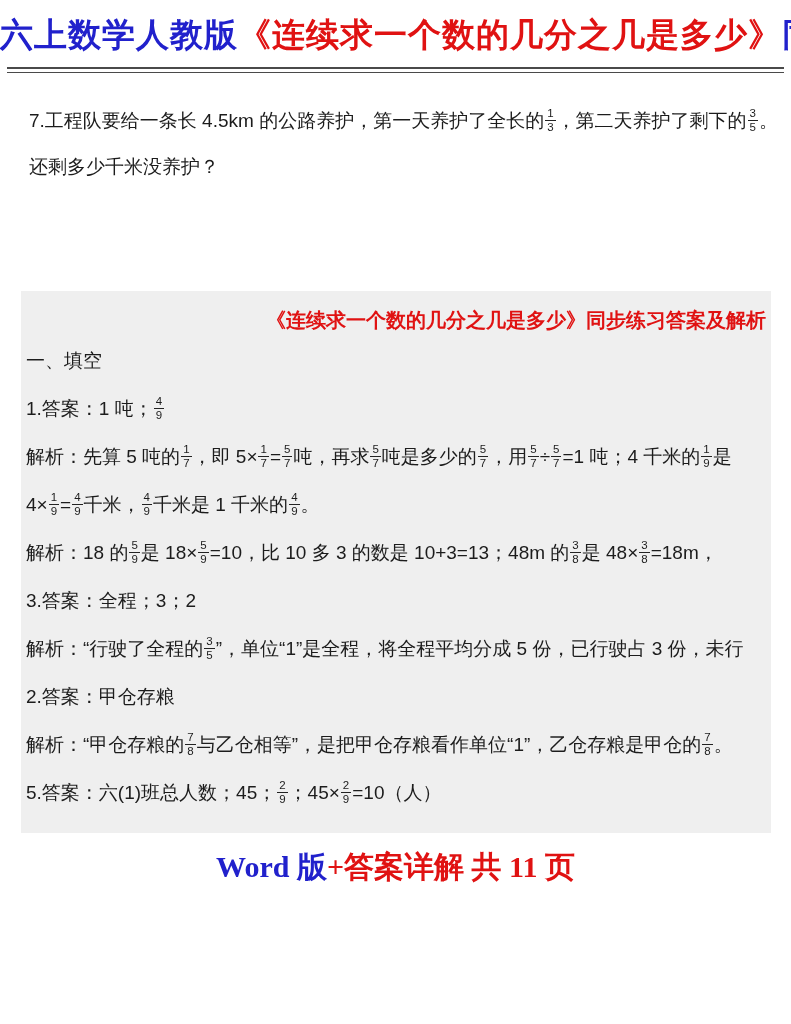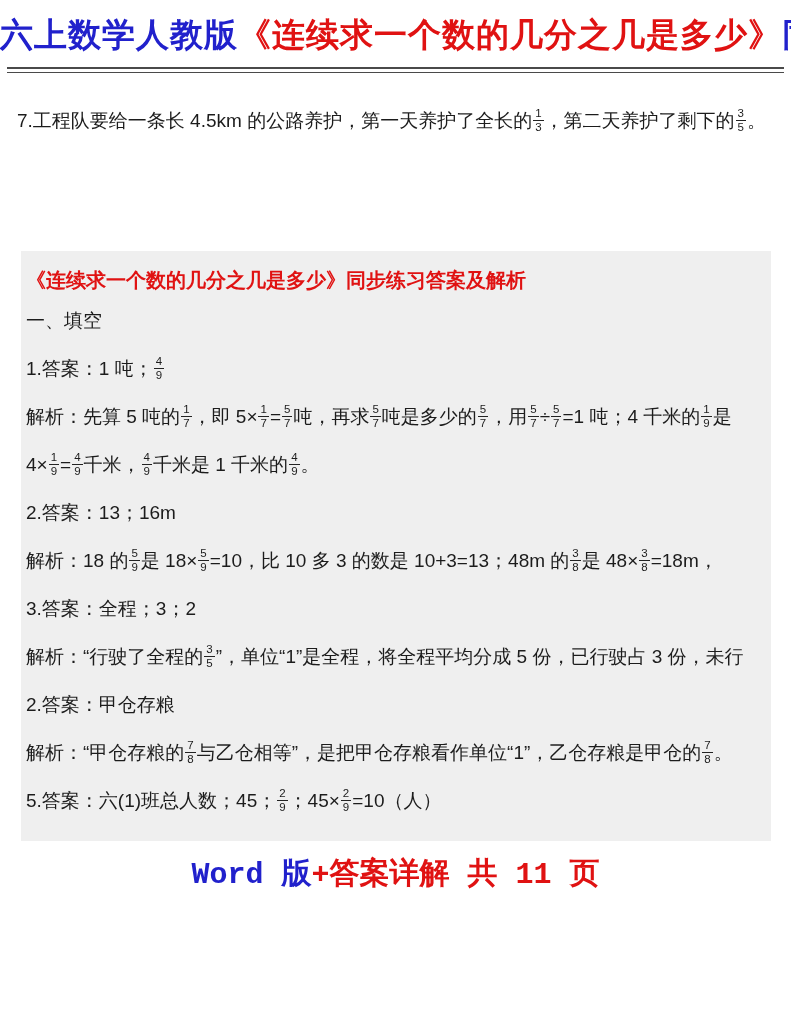--- a/index.html
+++ b/index.html
@@ -19,71 +19,72 @@
   [data-color="blue"]{color:var(--blue,#2222cc);}
   [data-color="red"]{color:var(--red,#e01212);}
 
   .divider{
     margin:9px 7px 0 7px;height:3px;
     border-top:2px solid #4a4a4a;border-bottom:1px solid #4a4a4a;
   }
 
   
   .question{margin:0 16px 0 17px;font-size:19px;}
-  .q-line{margin:0;white-space:nowrap;}
+  .q-line{margin:12px;white-space:nowrap;}
   .q1{margin-top:28px;line-height:40px;}
   .q2{margin-top:8px;line-height:28px;}
 
   
   .answers-box{
     margin:110px 20px 0 21px;width:750px;box-sizing:border-box;
     background:var(--box_bg,#efefef);
     padding:12px 5px 16px 5px;
     font-size:19px;
     overflow:hidden;
   }
   .answers-heading{
-    text-align:left;font-size:20px;font-weight:600;
+    text-align:right;font-size:20px;font-weight:600;
     line-height:34px;white-space:nowrap;
   }
   .a-line{line-height:48px;height:48px;white-space:nowrap;}
 
   
   .frac{
     display:inline-flex;flex-direction:column;vertical-align:middle;
     text-align:center;font-size:11.5px;line-height:1.15;margin:0 1px;
     position:relative;top:-1px;
   }
   .frac .num{border-bottom:1px solid #222;padding:0 2px;}
   .frac .den{padding:0 2px;}
 
   
   .footer{
     margin-top:16px;text-align:center;
-    font-family:Liberation Mono, monospace;
+    font-family:Liberation Serif, serif;
     font-weight:700;font-size:30px;line-height:36px;white-space:nowrap;
   }
 </style>
 </head>
 <body>
 
 <div class="page">
 
   <h1 class="title"><span data-color="blue">六上数学人教版</span><span data-color="red">《连续求一个数的几分之几是多少》</span><span data-color="blue">同步练</span></h1>
 
   <div class="divider"></div>
 
   <div class="question">
     <p class="q-line q1">7.工程队要给一条长 4.5km 的公路养护，第一天养护了全长的<span class="frac">
           <span class="num">1</span>
           <span class="den">3</span>
         </span>，第二天养护了剩下的<span class="frac">
           <span class="num">3</span>
           <span class="den">5</span>
         </span>。</p>
+    <p class="q-line q2">还剩多少千米没养护？</p>
   </div>
 
   <div class="answers-box">
     <div class="answers-heading" data-color="red">《连续求一个数的几分之几是多少》同步练习答案及解析</div>
 
     <div class="a-line">一、填空</div>
 
     <div class="a-line">1.答案：1 吨；<span class="frac">
           <span class="num">4</span>
           <span class="den">9</span>
@@ -119,21 +120,20 @@
         </span>=<span class="frac">
           <span class="num">4</span>
           <span class="den">9</span>
         </span>千米，<span class="frac">
           <span class="num">4</span>
           <span class="den">9</span>
         </span>千米是 1 千米的<span class="frac">
           <span class="num">4</span>
           <span class="den">9</span>
         </span>。</div>
-    <div class="a-line">2.答案：13；16m</div>
     <div class="a-line">解析：18 的<span class="frac">
           <span class="num">5</span>
           <span class="den">9</span>
         </span>是 18×<span class="frac">
           <span class="num">5</span>
           <span class="den">9</span>
         </span>=10，比 10 多 3 的数是 10+3=13；48m 的<span class="frac">
           <span class="num">3</span>
           <span class="den">8</span>
         </span>是 48×<span class="frac">

